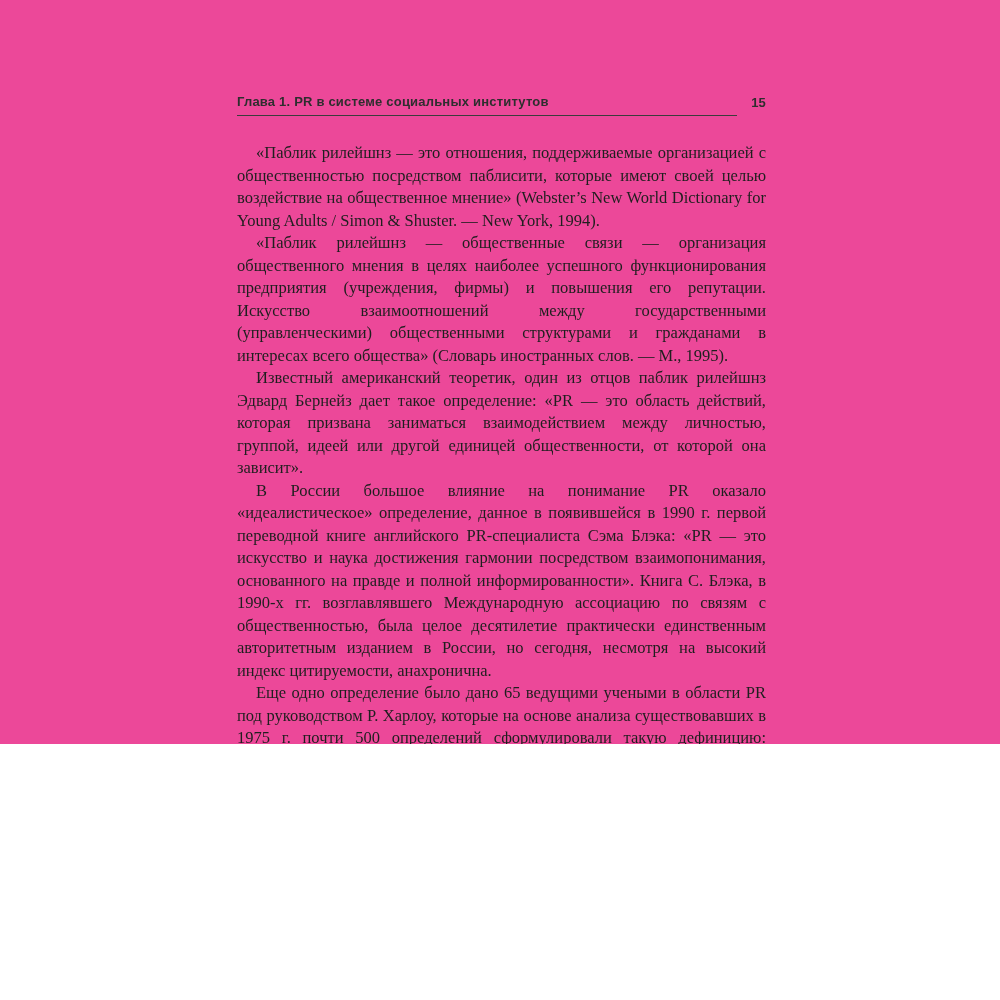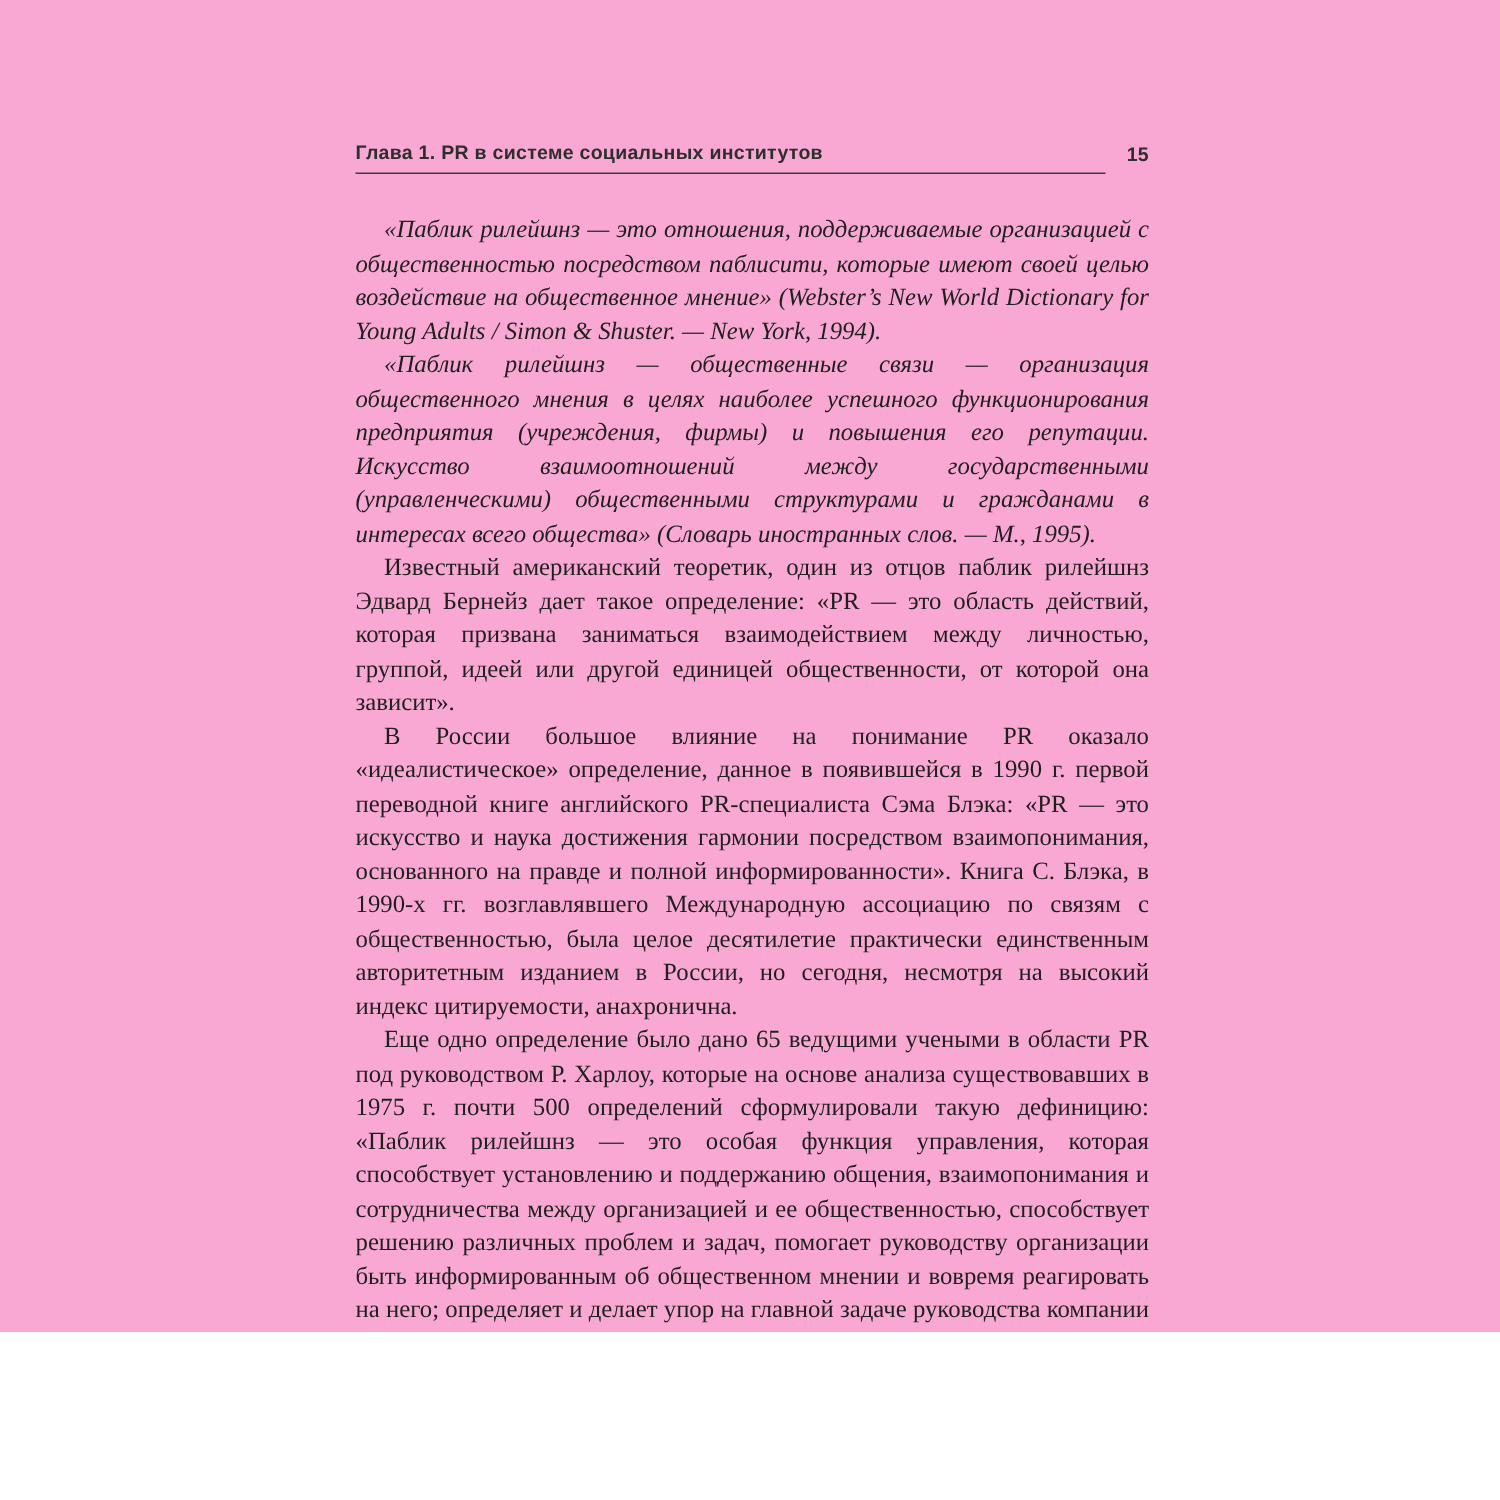--- a/index.html
+++ b/index.html
@@ -3,22 +3,22 @@
 <meta charset="utf-8">
 <style>
   html, body {
     margin: 0;
     padding: 0;
     background: #ffffff;
   }
   .sheet {
     position: relative;
     width: 1000px;
-    height: 888px;
-    background: #f9a8d4;
+    height: 744px;
+    background: #ec4899;
     overflow: hidden;
   }
   .content {
     position: absolute;
     left: 237px;
     top: 48px;
     width: 529px;
   }
   .running-header {
     display: flex;
@@ -49,21 +49,20 @@
     text-align: justify;
     hyphens: auto;
     -webkit-hyphens: auto;
   }
   .body-text p {
     margin: 0;
     padding: 0;
     text-indent: 19px;
   }
   .body-text p.it {
-    font-style: italic;
   }
 </style>
 </head>
 <body>
 
 <div class="sheet">
   <div class="content">
 
     <div class="running-header">
       <span class="rh-title">Глава 1. PR в системе социальных институтов</span>

